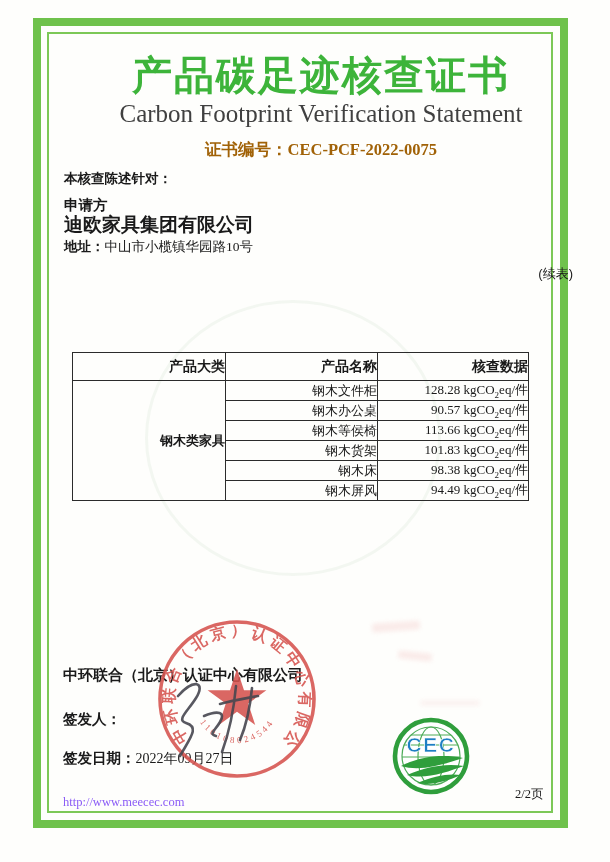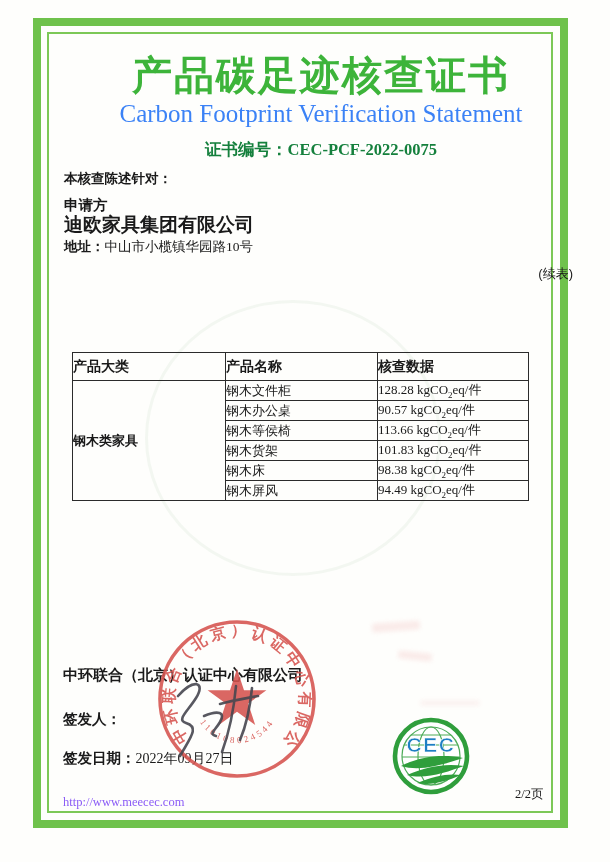--- a/index.html
+++ b/index.html
@@ -7,33 +7,33 @@
     position:relative;width:610px;height:862px;background:#fefefc;
     font-family:"Liberation Sans",sans-serif;color:#1a1a1a;overflow:hidden;padding-left:35px;
   }
   .frame-outer{position:absolute;left:33px;top:18px;width:535px;height:810px;
     border:8px solid #6fc24c;box-sizing:border-box;}
   .frame-inner{position:absolute;left:47px;top:32px;width:506px;height:781px;
     border:2px solid #7cc857;box-sizing:border-box;}
   .abs{position:absolute;}
   .center{left:41px;right:44px;text-align:center;}
   .title-cn{top:52px;font-size:40px;font-weight:bold;color:#3db43a;letter-spacing:2px;line-height:1.15;}
-  .title-en{top:100px;font-size:25px;color:#3b82f6;font-family:"Liberation Serif",serif;}
-  .cert-no{top:139px;font-size:16.5px;font-weight:bold;color:#15803d;}
+  .title-en{top:100px;font-size:25px;color:#404040;font-family:"Liberation Serif",serif;}
+  .cert-no{top:139px;font-size:16.5px;font-weight:bold;color:#a16207;}
   .cert-no .num{font-family:"Liberation Serif",serif;}
   .intro{top:170px;left:64px;font-size:13.5px;font-weight:600;}
   .applicant-label{top:196px;left:64px;font-size:14.5px;font-weight:bold;}
   .applicant-name{top:212px;left:64px;font-size:19px;font-weight:bold;}
   .address{top:238px;left:64px;font-size:13.5px;}
   .address .label{font-weight:bold;margin-top:28px;}
   .address .val{font-family:"Liberation Serif",serif;}
   .continued{top:265px;right:72px;font-size:13px;}
   table.products{position:absolute;top:352px;left:72px;width:456px;border-collapse:collapse;
     table-layout:fixed;}
-  table.products th,table.products td{border:1px solid #2b2b2b;text-align:left;
+  table.products th,table.products td{border:1px solid #2b2b2b;text-align:right;
     vertical-align:middle;padding:0;}
   table.products th{height:27px;font-size:14px;font-weight:bold;}
   table.products td{height:19px;font-size:13px;font-family:"Liberation Serif",serif;}
   td.cat-cell{font-family:"Liberation Sans",sans-serif;font-weight:bold;font-size:14px;}
   td.val-cell sub{font-size:9px;}
   .bullet-line{top:618px;left:63px;font-size:14.5px;font-weight:bold;}
   .bullet-line .dot{margin-right:7px;}
   .company-cn{top:666px;left:63px;font-size:15px;font-weight:bold;}
   .signer{top:710px;left:63px;font-size:14.5px;font-weight:bold;}
   .issue-date{top:749px;left:63px;font-size:14.5px;}

